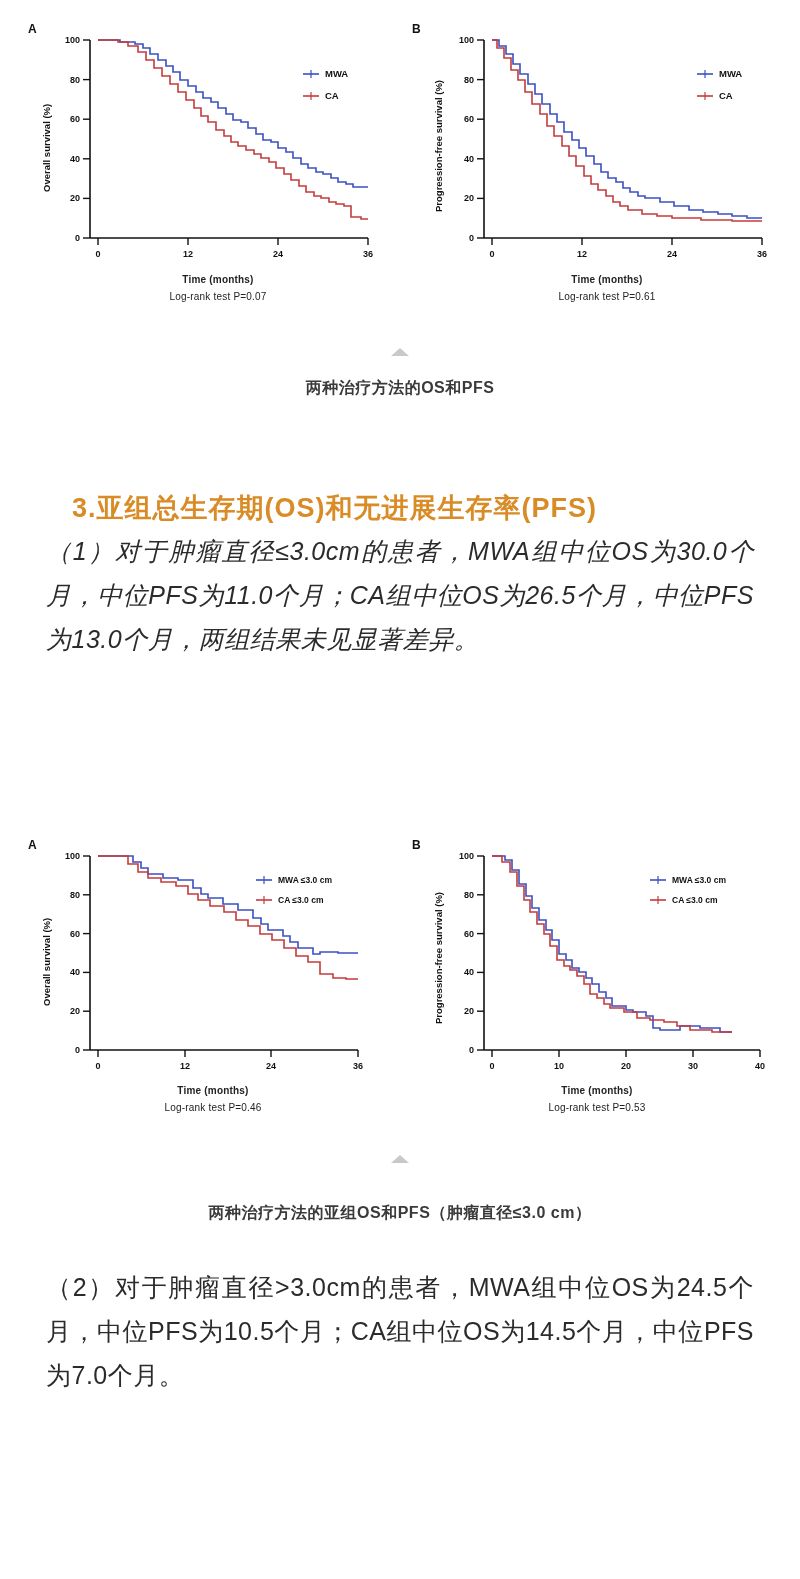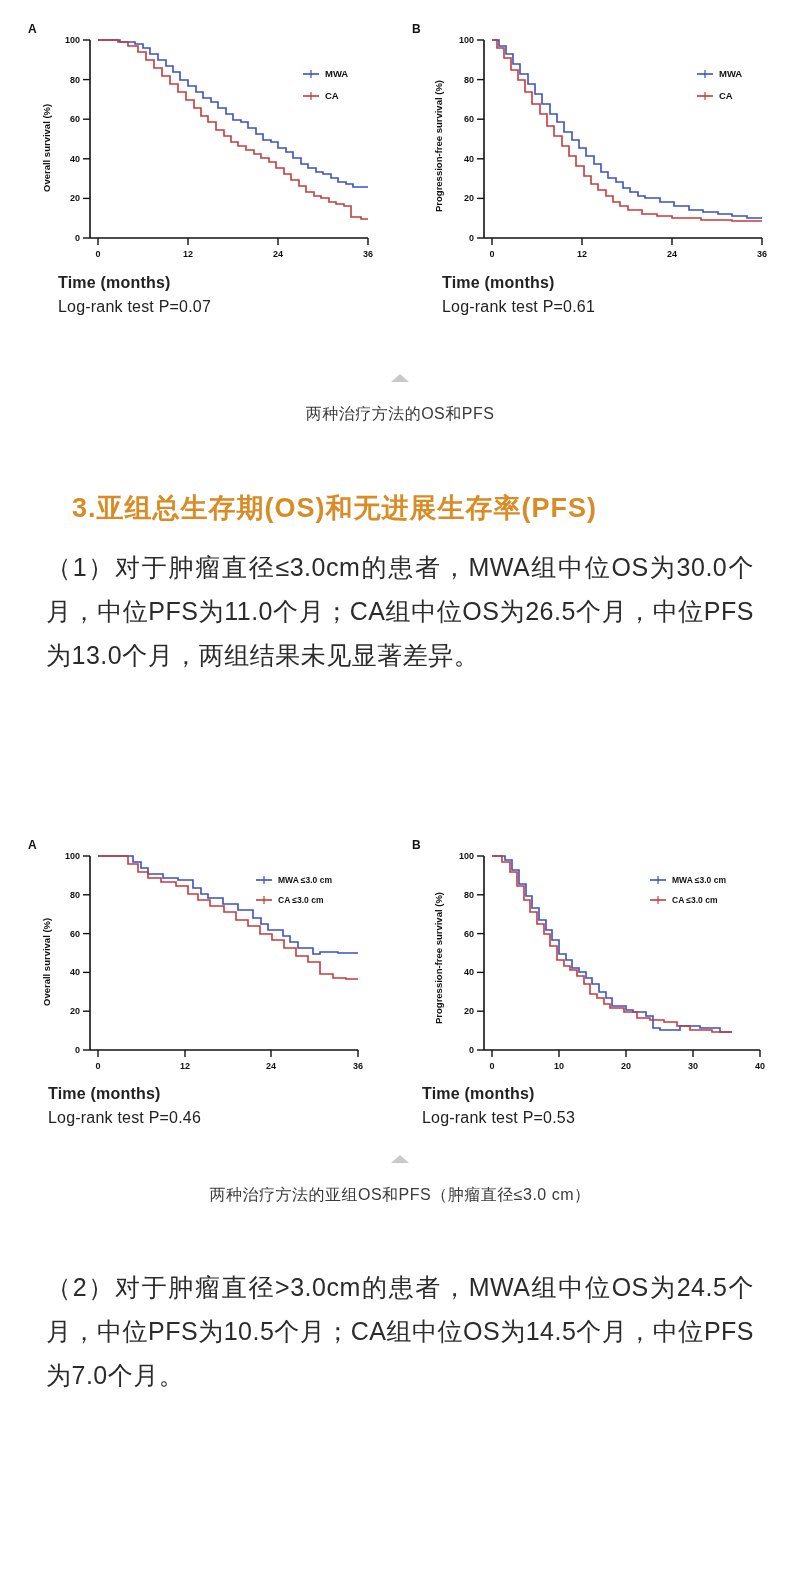--- a/index.html
+++ b/index.html
@@ -40,21 +40,22 @@
     left: 0;
     top: 0;
   }
   .plot-wrap {
     position: relative;
   }
   svg.kmplot {
     display: block;
   }
   .fig-caption {
-    font-size: 16px;
+    text-align: center;
+    font-size: 10px;
     color: #222;
     font-weight: 600;
     margin-top: 2px;
     letter-spacing: .2px;
   }
 
   
   .group-caption {
     text-align: center;
     font-size: 16px;
@@ -207,28 +208,28 @@
               <text x="307" y="77" font-size="9.5" font-weight="bold" fill="#111" font-family="Liberation Sans, sans-serif">CA</text>
             </g>
           </svg>
         </div>
         <div class="fig-caption" style="margin-left:30px;">Time (months)</div>
         <div class="fig-caption" style="margin-left:30px;margin-top:6px;font-weight:normal;">Log-rank test P=0.61</div>
       </div>
     </div>
   </div>
 
-  <div class="blk" style="top:374px;">
+  <div class="blk" style="top:348px;font-weight:bold;">
     <span class="caret"></span>
     <div class="group-caption" style="margin-top:22px;">两种治疗方法的OS和PFS</div>
   </div>
 
   <div class="blk" style="top:490px;">
     <div class="section-title">3.亚组总生存期(OS)和无进展生存率(PFS)</div>
-    <div class="para" style="margin-top:20px;">（1）对于肿瘤直径≤3.0cm的患者，MWA组中位OS为30.0个月，中位PFS为11.0个月；CA组中位OS为26.5个月，中位PFS为13.0个月，两组结果未见显著差异。</div>
+    <div class="para" style="margin-top:4px;font-style:italic;">（1）对于肿瘤直径≤3.0cm的患者，MWA组中位OS为30.0个月，中位PFS为11.0个月；CA组中位OS为26.5个月，中位PFS为13.0个月，两组结果未见显著差异。</div>
   </div>
 
   <div class="blk" style="top:838px;">
     <div class="figure-row">
 
       <div class="fig" style="width:350px;">
         <div class="fig-panel-letter">A</div>
         <div class="plot-wrap">
           <svg class="kmplot" width="350" height="245" viewBox="0 0 350 245">
             <g stroke="#111" stroke-width="1.6" fill="none">
@@ -336,20 +337,20 @@
           </svg>
         </div>
         <div class="fig-caption" style="margin-left:10px;">Time (months)</div>
         <div class="fig-caption" style="margin-left:10px;margin-top:6px;font-weight:normal;">Log-rank test P=0.53</div>
       </div>
     </div>
   </div>
 
   <div class="blk" style="top:1155px;">
     <span class="caret"></span>
-    <div class="group-caption" style="margin-top:22px;">两种治疗方法的亚组OS和PFS（肿瘤直径≤3.0 cm）</div>
+    <div class="group-caption" style="margin-top:40px;font-weight:bold;">两种治疗方法的亚组OS和PFS（肿瘤直径≤3.0 cm）</div>
   </div>
 
   <div class="blk" style="top:1266px;">
     <div class="para">（2）对于肿瘤直径&gt;3.0cm的患者，MWA组中位OS为24.5个月，中位PFS为10.5个月；CA组中位OS为14.5个月，中位PFS为7.0个月。</div>
   </div>
 
 </div>
 
 </body></html>

